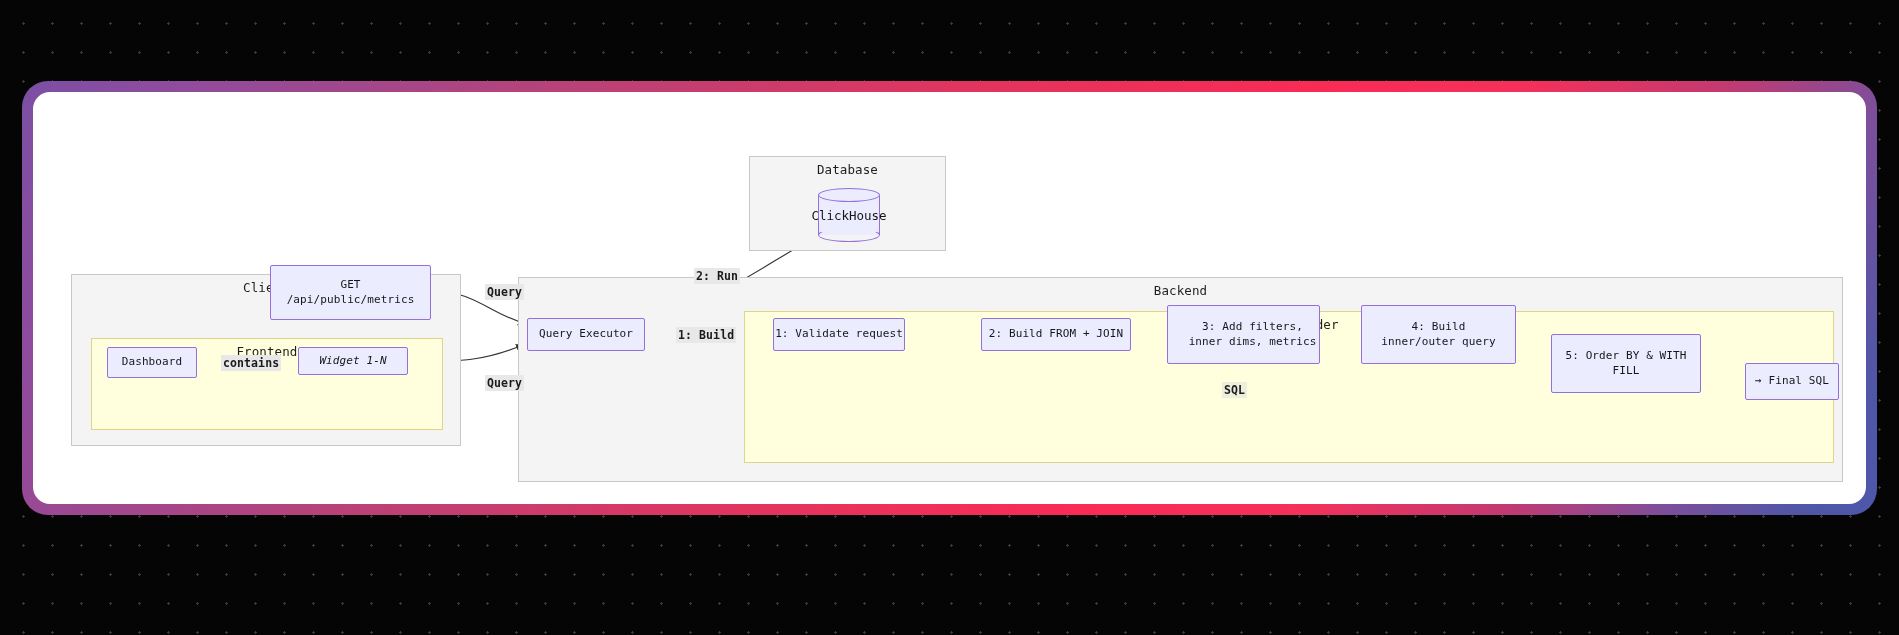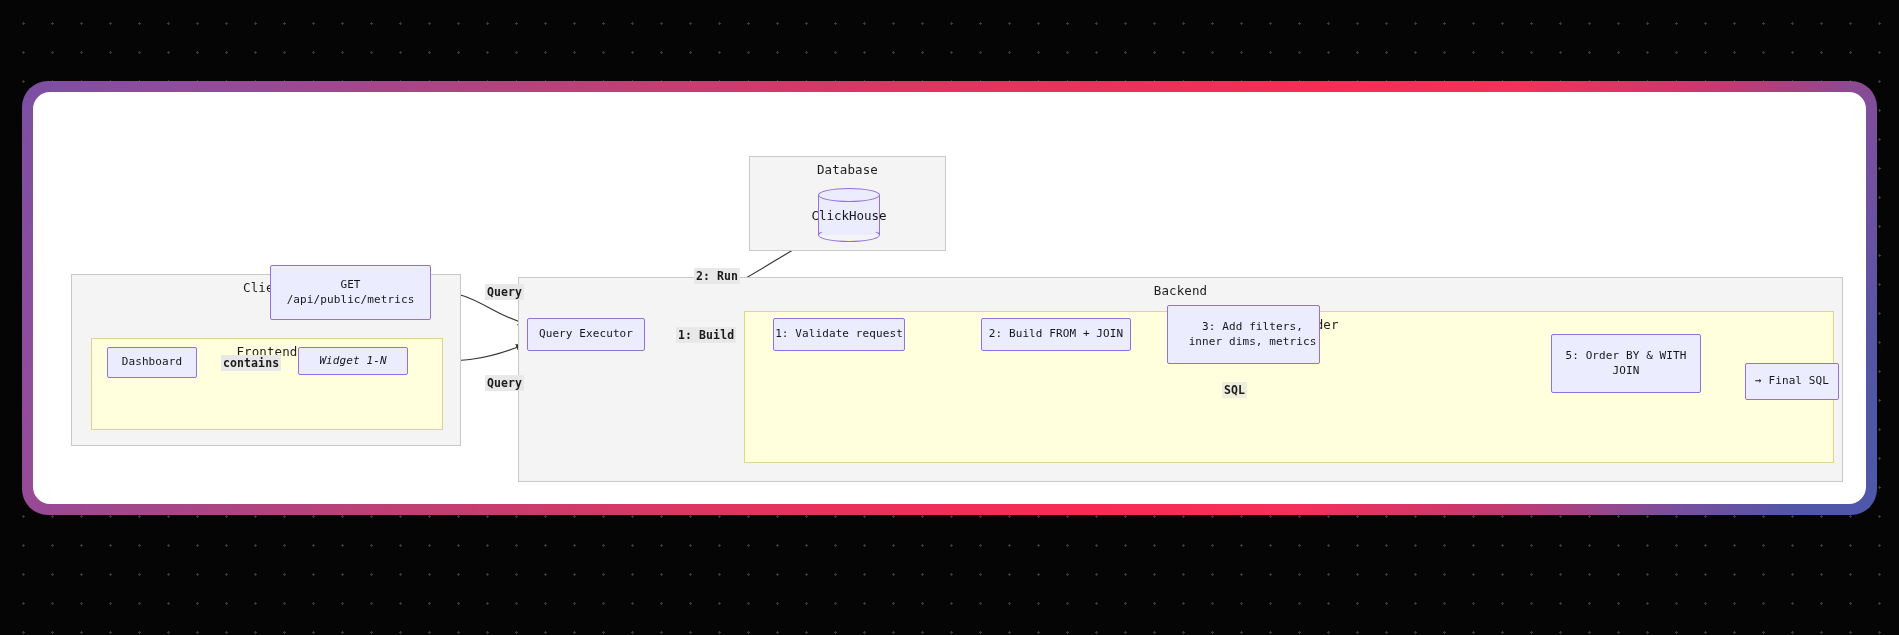--- a/index.html
+++ b/index.html
@@ -244,24 +244,28 @@
 
       <div class="node" style="left:948px; top:226px; width:150px; height:33px;">
         <span>2: Build FROM + JOIN</span>
       </div>
 
       <div class="node" style="left:1134px; top:213px; width:153px; height:59px;padding-left:18px;">
         <span>3: Add filters,</span>
         <span>inner dims, metrics</span>
       </div>
 
+      <div class="node" style="left:1328px; top:213px; width:155px; height:59px;">
+        <span>4: Build</span>
+        <span>inner/outer query</span>
+      </div>
 
       <div class="node" style="left:1518px; top:213px; width:150px; height:59px;margin-top:29px;">
         <span>5: Order BY &amp; WITH</span>
-        <span>JOIN</span>
+        <span>FILL</span>
       </div>
 
       <div class="node" style="left:1712px; top:271px; width:94px; height:37px;">
         <span>→ Final SQL</span>
       </div>
 
       <div class="edge-label" style="left:188px; top:263px;">
         <span>contains</span>
       </div>
 

